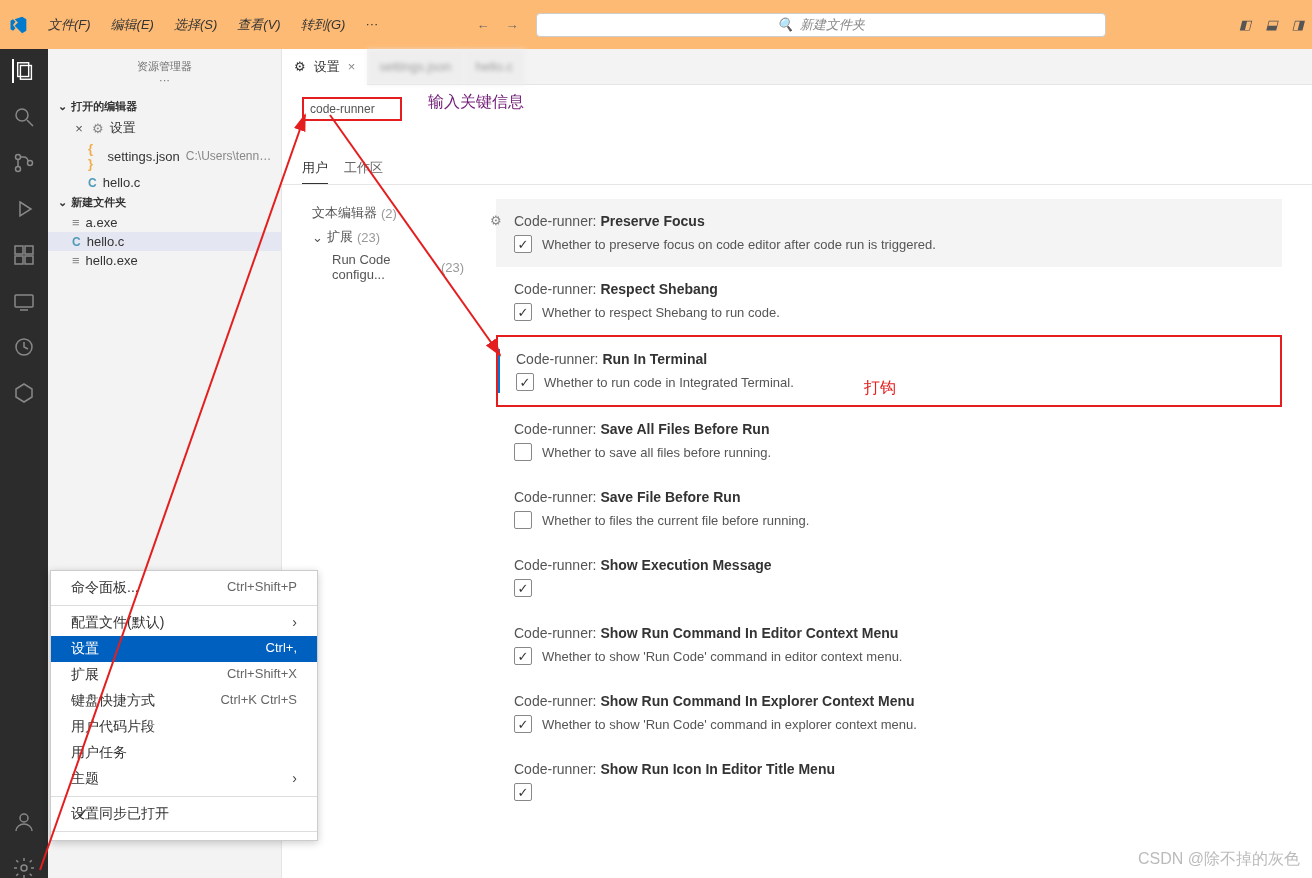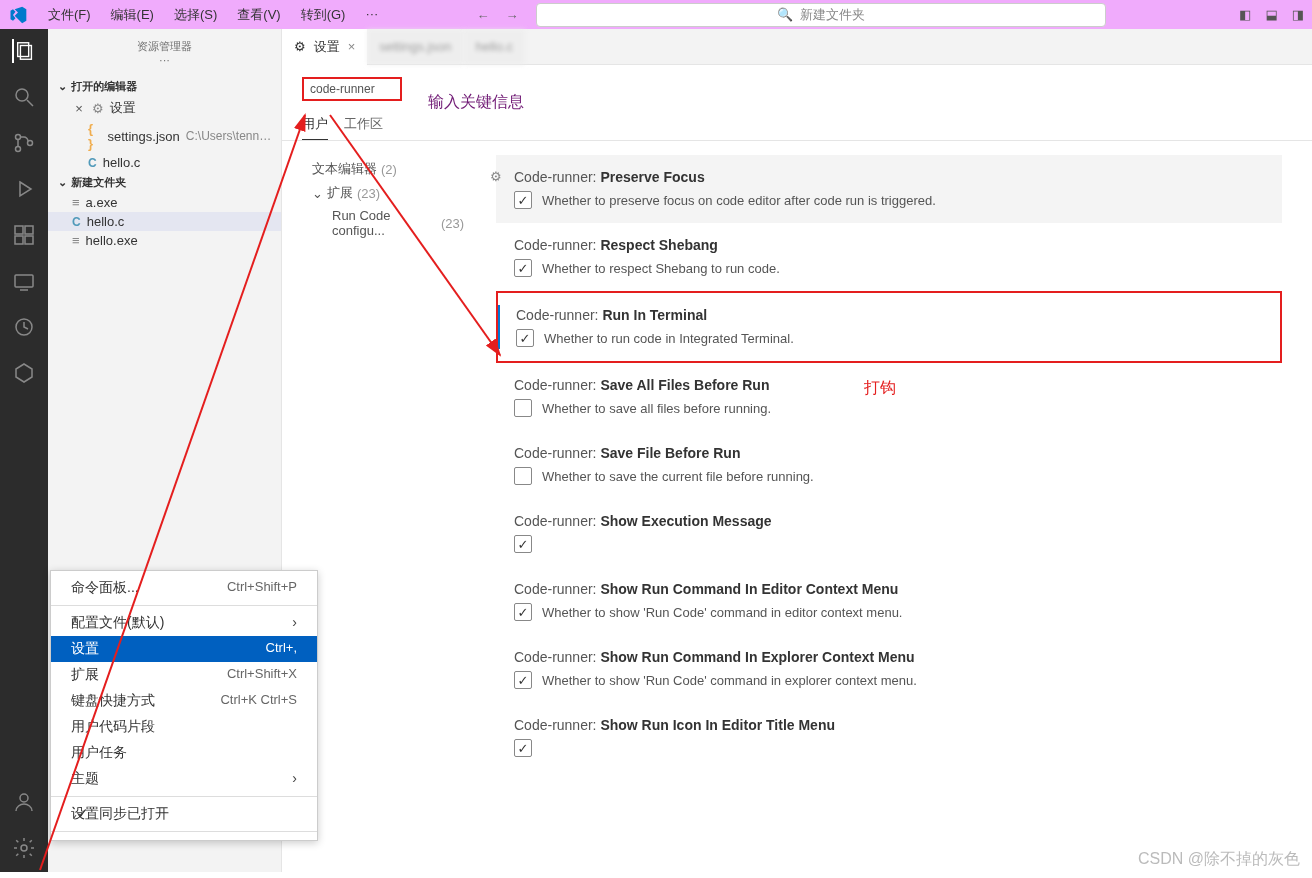--- a/index.html
+++ b/index.html
@@ -1,19 +1,19 @@
 <!DOCTYPE html>
 <html><head>
 <meta charset="utf-8">
 <style>
 * { margin: 0; padding: 0; box-sizing: border-box; font-family: "Segoe UI", "Microsoft YaHei", sans-serif; }
 body { width: 1312px; height: 878px; background: #fff; overflow: hidden; position: relative; font-size: 13px; color: #333; }
 
 
-.titlebar { height: 29px; background: #f0abfc; display: flex; align-items: center; padding: 0 8px; }
+.titlebar { height: 49px; background: #fdba74; display: flex; align-items: center; padding: 0 8px; font-style: italic; }
 .titlebar .vs-logo { width: 20px; height: 20px; margin-right: 12px; }
 .menu-items { display: flex; gap: 4px; }
 .menu-item { padding: 4px 8px; color: #333; cursor: pointer; }
 .nav-arrows { margin-left: 90px; display: flex; gap: 16px; color: #666; }
 .search-box { margin-left: 18px; flex: 0 0 570px; height: 24px; background: #fff; border: 1px solid #ccc; border-radius: 4px; display: flex; align-items: center; justify-content: center; color: #888; gap: 6px; }
 .titlebar-right { margin-left: auto; display: flex; gap: 14px; color: #555; }
 
 
 .main { display: flex; height: calc(100% - 35px); }
 .activitybar { width: 48px; background: #2c2c2c; display: flex; flex-direction: column; align-items: center; padding-top: 10px; gap: 22px; }
@@ -41,21 +41,21 @@
 .tab.active { background: #fff; color: #333; }
 .tab .close { color: #888; }
 .tab.blur { filter: blur(2px); opacity: 0.6; }
 
 .settings-body { flex: 1; display: flex; flex-direction: column; overflow: hidden; }
 .search-wrap { padding: 12px 20px 8px 20px; position: relative; }
 .search-input { width: 100px; height: 24px; border: 2px solid #e41e1e; padding: 2px 6px; font-size: 12px; color: #555; background: #fff; }
 .annotation-red1 { position: absolute; left: 428px; top: 92px; color: #701a75; font-size: 16px; pointer-events: none; }
 .annotation-red2 { position: absolute; left: 864px; top: 378px; color: #e41e1e; font-size: 16px; pointer-events: none; }
 
-.scope-tabs { padding: 0 20px; display: flex; gap: 16px; border-bottom: 1px solid #e5e5e5; }
+.scope-tabs { padding: 0 20px; display: flex; gap: 16px; border-bottom: 1px solid #e5e5e5; margin-top: 24px; }
 .scope-tab { padding: 6px 0; font-size: 13px; color: #666; }
 .scope-tab.active { color: #333; border-bottom: 1px solid #333; }
 
 .settings-main { flex: 1; display: flex; overflow: hidden; }
 .toc { width: 190px; padding: 16px 8px 0 30px; font-size: 13px; color: #555; }
 .toc-row { padding: 3px 0; display: flex; align-items: center; gap: 4px; }
 .toc-count { color: #999; }
 .toc-sub { padding-left: 20px; }
 
 .settings-list { flex: 1; overflow-y: auto; padding: 14px 30px 20px 24px; position: relative; }
@@ -298,21 +298,21 @@
               <div class="setting-title"><span class="prefix">Code-runner: </span><span class="setting-name">Save All Files Before Run</span></div>
               <div class="setting-check">
                 <div class="checkbox"></div>
                 <span class="setting-desc">Whether to save all files before running.</span>
               </div>
             </div>
             <div class="setting-row">
               <div class="setting-title"><span class="prefix">Code-runner: </span><span class="setting-name">Save File Before Run</span></div>
               <div class="setting-check">
                 <div class="checkbox"></div>
-                <span class="setting-desc">Whether to save the current file before running.</span>
+                <span class="setting-desc">Whether to files the current file before running.</span>
               </div>
             </div>
             <div class="setting-row">
               <div class="setting-title"><span class="prefix">Code-runner: </span><span class="setting-name">Show Execution Message</span></div>
               <div class="setting-check">
                 <div class="checkbox checked"></div>
               </div>
             </div>
             <div class="setting-row">
               <div class="setting-title"><span class="prefix">Code-runner: </span><span class="setting-name">Show Run Command In Editor Context Menu</span></div>

